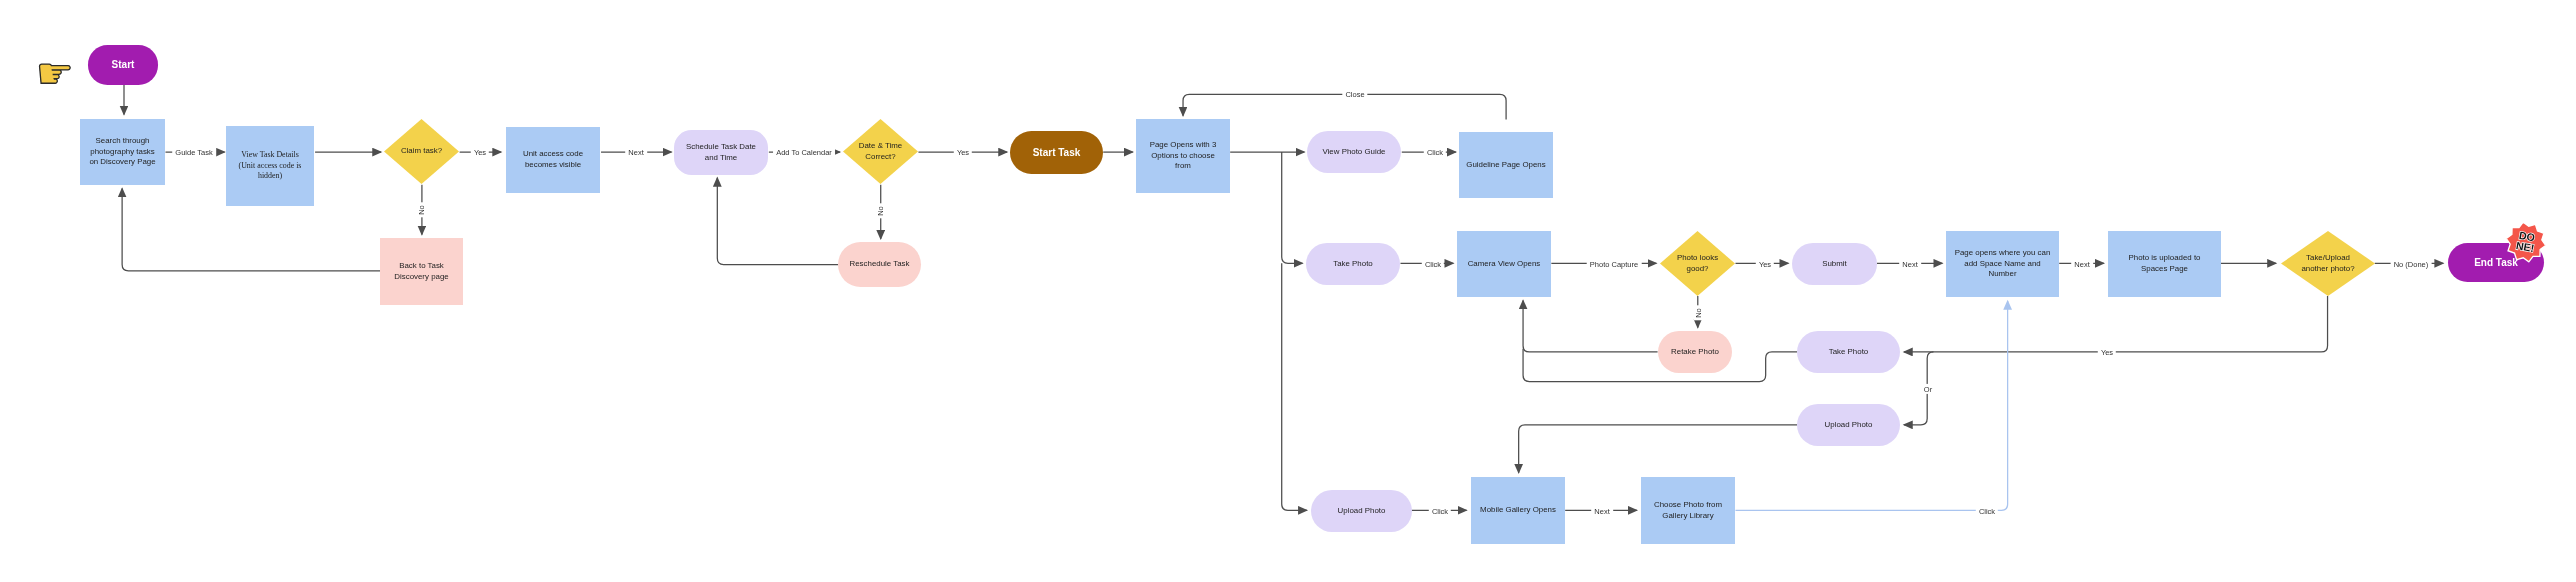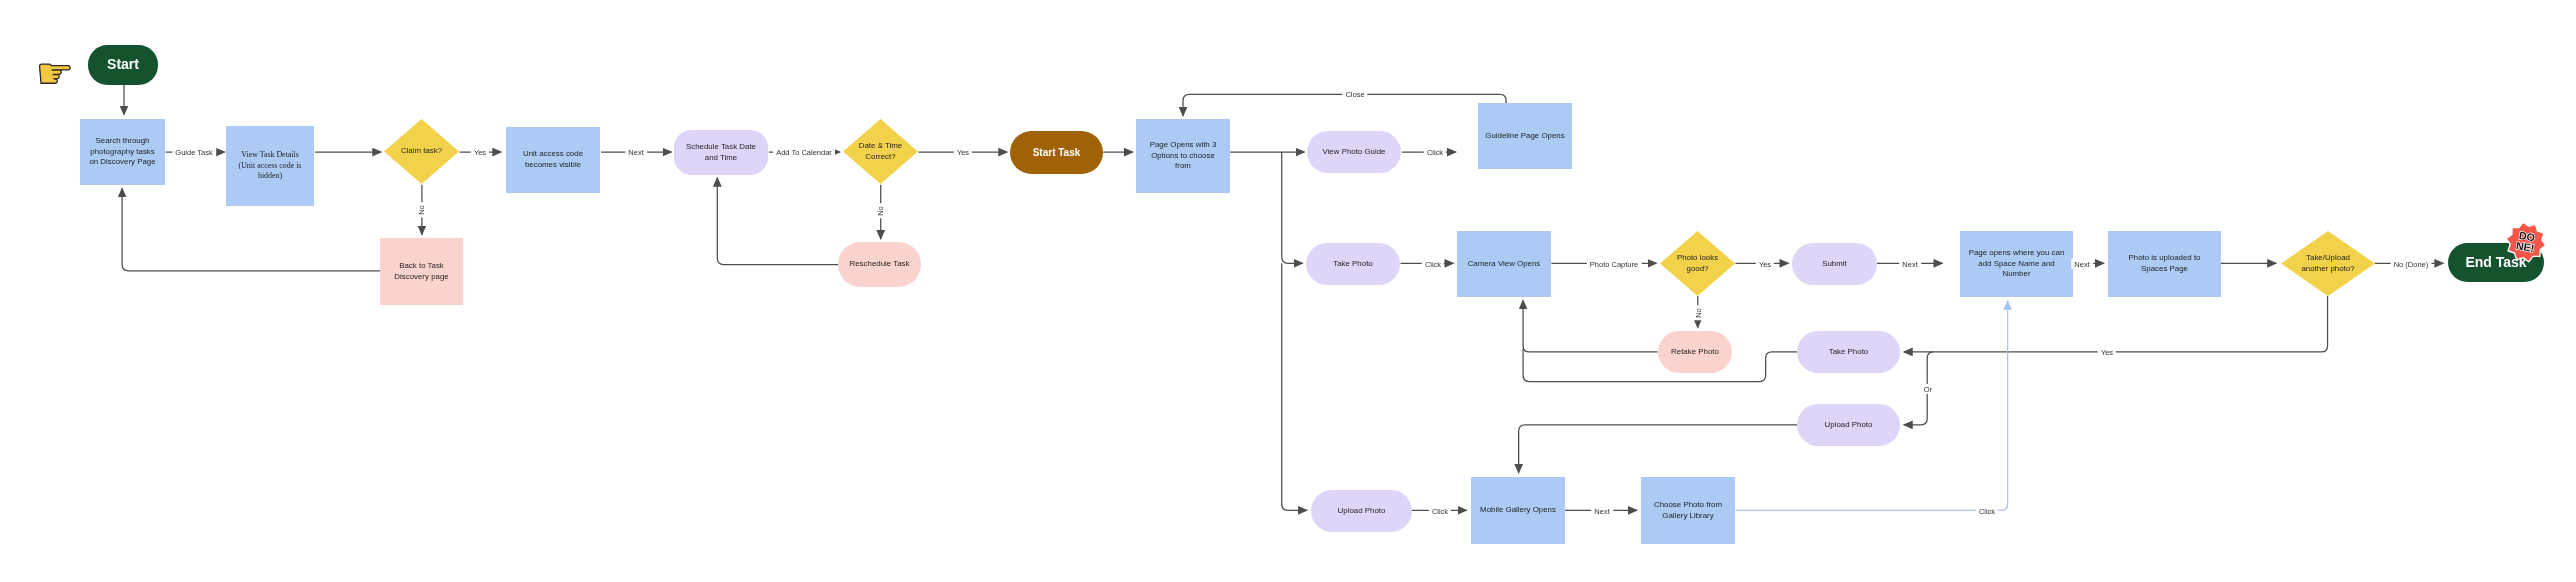--- a/index.html
+++ b/index.html
@@ -7,21 +7,21 @@
           font-family:"Liberation Sans",sans-serif;}
   svg.wires{position:absolute;left:0;top:0;z-index:1;}
   .node{position:absolute;display:flex;align-items:center;justify-content:center;text-align:center;
         font-size:7.9px;color:#1e1e1e;line-height:1.38;box-sizing:border-box;padding:3.8px 6.3px;z-index:2;}
   .proc{background:#ABCBF4;}
   .pill{background:#DED5F8;border-radius:21.4px;}
   .pinkpill{background:#FBD3CE;border-radius:22.6px;}
   .pinkbox{background:#FBD3CE;}
   .diamond{background:#F3D24B;clip-path:polygon(50% 0%,100% 50%,50% 100%,0% 50%);padding:7.5px 11.3px;}
   .green{background:#a16207;color:#fff;font-weight:700;font-size:10px;}
-  .purple{background:#14532d;color:#fff;font-weight:700;font-size:14px;border-radius:19.5px;}
+  .purple{background:#a21caf;color:#fff;font-weight:700;font-size:10px;border-radius:19.5px;}
   .elbl{position:absolute;transform:translate(-50%,-50%);background:#fff;padding:0.6px 3.1px;
         font-size:7.5px;color:#333;white-space:nowrap;z-index:3;}
   .vlbl{position:absolute;transform:translate(-50%,-50%) rotate(-90deg);background:#fff;padding:0 2.5px;
         font-size:7.5px;color:#333;white-space:nowrap;z-index:3;}
   .hand{position:absolute;left:36px;top:53px;font-size:42px;line-height:1;color:#F4C843;z-index:4;
         -webkit-text-stroke:1.3px #2b2b2b;text-shadow:0 0 0.6px #2b2b2b;}
   .sticker{position:absolute;left:2506px;top:222px;z-index:5;transform:rotate(10deg);}
 </style>
 </head>
 <body>
@@ -95,33 +95,33 @@
   <div class="node diamond" style="left:843px;top:119px;width:75px;height:65px;">Date &amp; Time Correct?</div>
 
   <div class="node pinkpill" style="left:838px;top:242px;width:83px;height:45px;">Reschedule Task</div>
 
   <div class="node green" style="left:1010px;top:131px;width:93px;height:43px;border-radius:21.4px;">Start Task</div>
 
   <div class="node proc" style="left:1136px;top:119px;width:94px;height:74px;">Page Opens with 3 Options to choose from</div>
 
   <div class="node pill" style="left:1307px;top:131px;width:94px;height:42px;">View Photo Guide</div>
 
-  <div class="node proc" style="left:1459px;top:103px;width:94px;height:66px;margin-left:19px;">Guideline Page Opens</div>
+  <div class="node proc" style="left:1459px;top:132px;width:94px;height:66px;">Guideline Page Opens</div>
 
   <div class="node pill" style="left:1306px;top:243px;width:94px;height:42px;">Take Photo</div>
 
   <div class="node proc" style="left:1457px;top:231px;width:94px;height:66px;">Camera View Opens</div>
 
   <div class="node diamond" style="left:1660px;top:231px;width:75px;height:65px;">Photo looks good?</div>
 
   <div class="node pinkpill" style="left:1658px;top:331px;width:74px;height:42px;">Retake Photo</div>
 
   <div class="node pill" style="left:1792px;top:243px;width:85px;height:42px;">Submit</div>
 
-  <div class="node proc" style="left:1946px;top:231px;width:113px;height:66px;margin-left:14px;">Page opens where you can add Space Name and Number</div>
+  <div class="node proc" style="left:1946px;top:231px;width:113px;height:66px;">Page opens where you can add Space Name and Number</div>
 
   <div class="node proc" style="left:2108px;top:231px;width:113px;height:66px;">Photo is uploaded to Spaces Page</div>
 
   <div class="node diamond" style="left:2281px;top:231px;width:94px;height:65px;">Take/Upload another photo?</div>
 
   <div class="node purple" style="left:2448px;top:243px;width:96px;height:39px;">End Task</div>
 
   <div class="node pill" style="left:1797px;top:331px;width:103px;height:42px;">Take Photo</div>
 
   <div class="node pill" style="left:1797px;top:404px;width:103px;height:42px;">Upload Photo</div>

